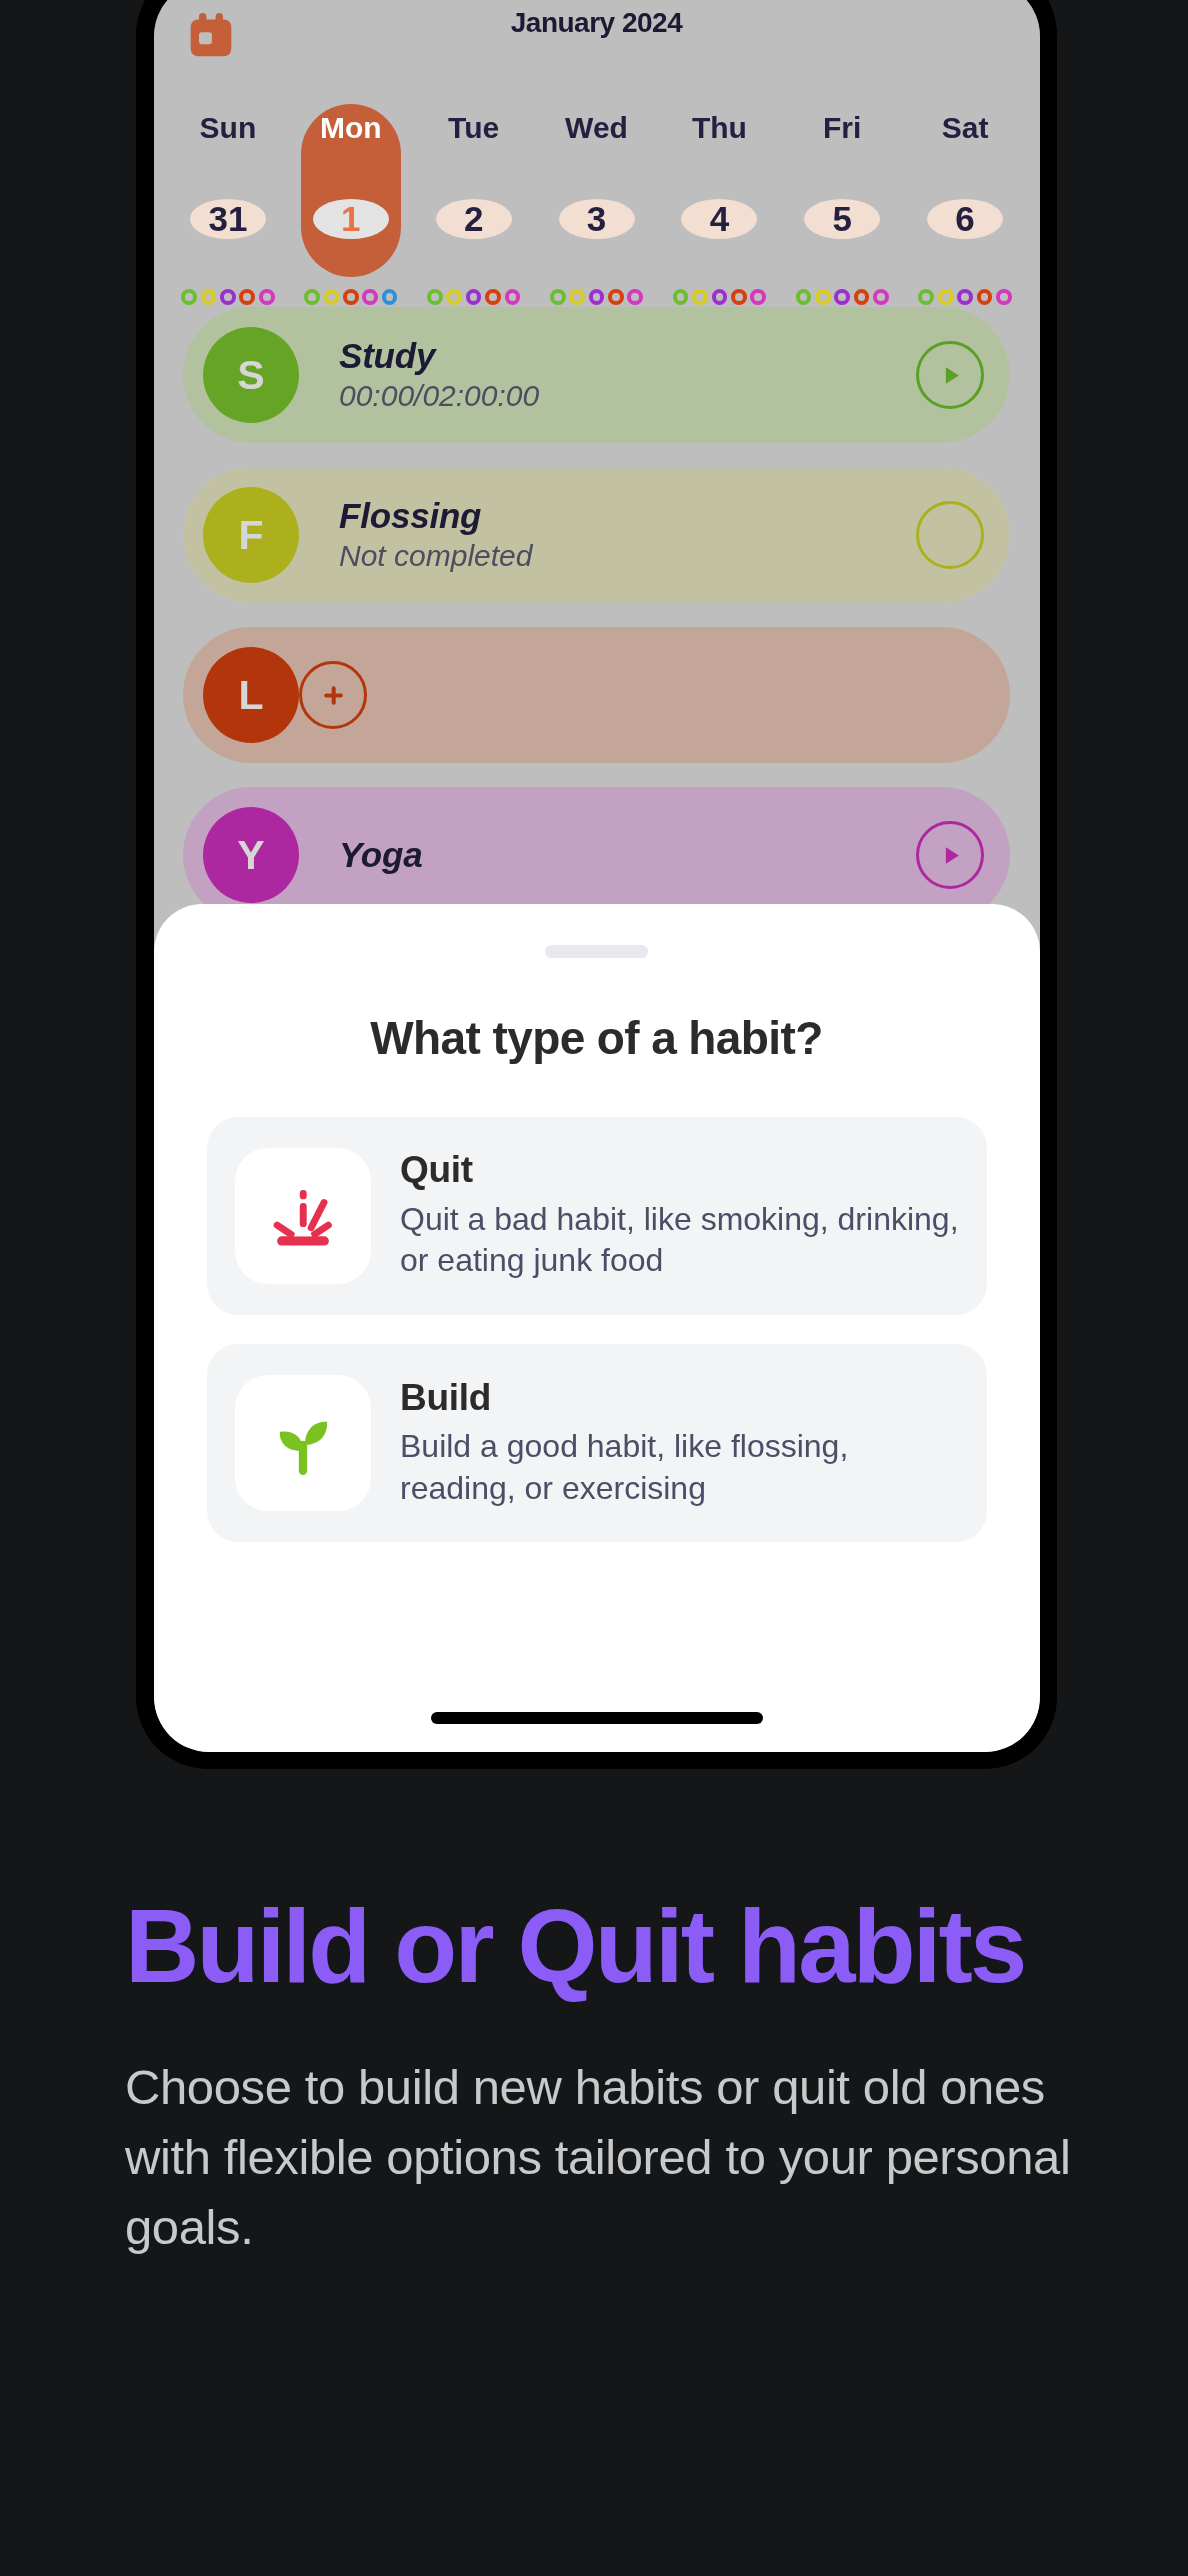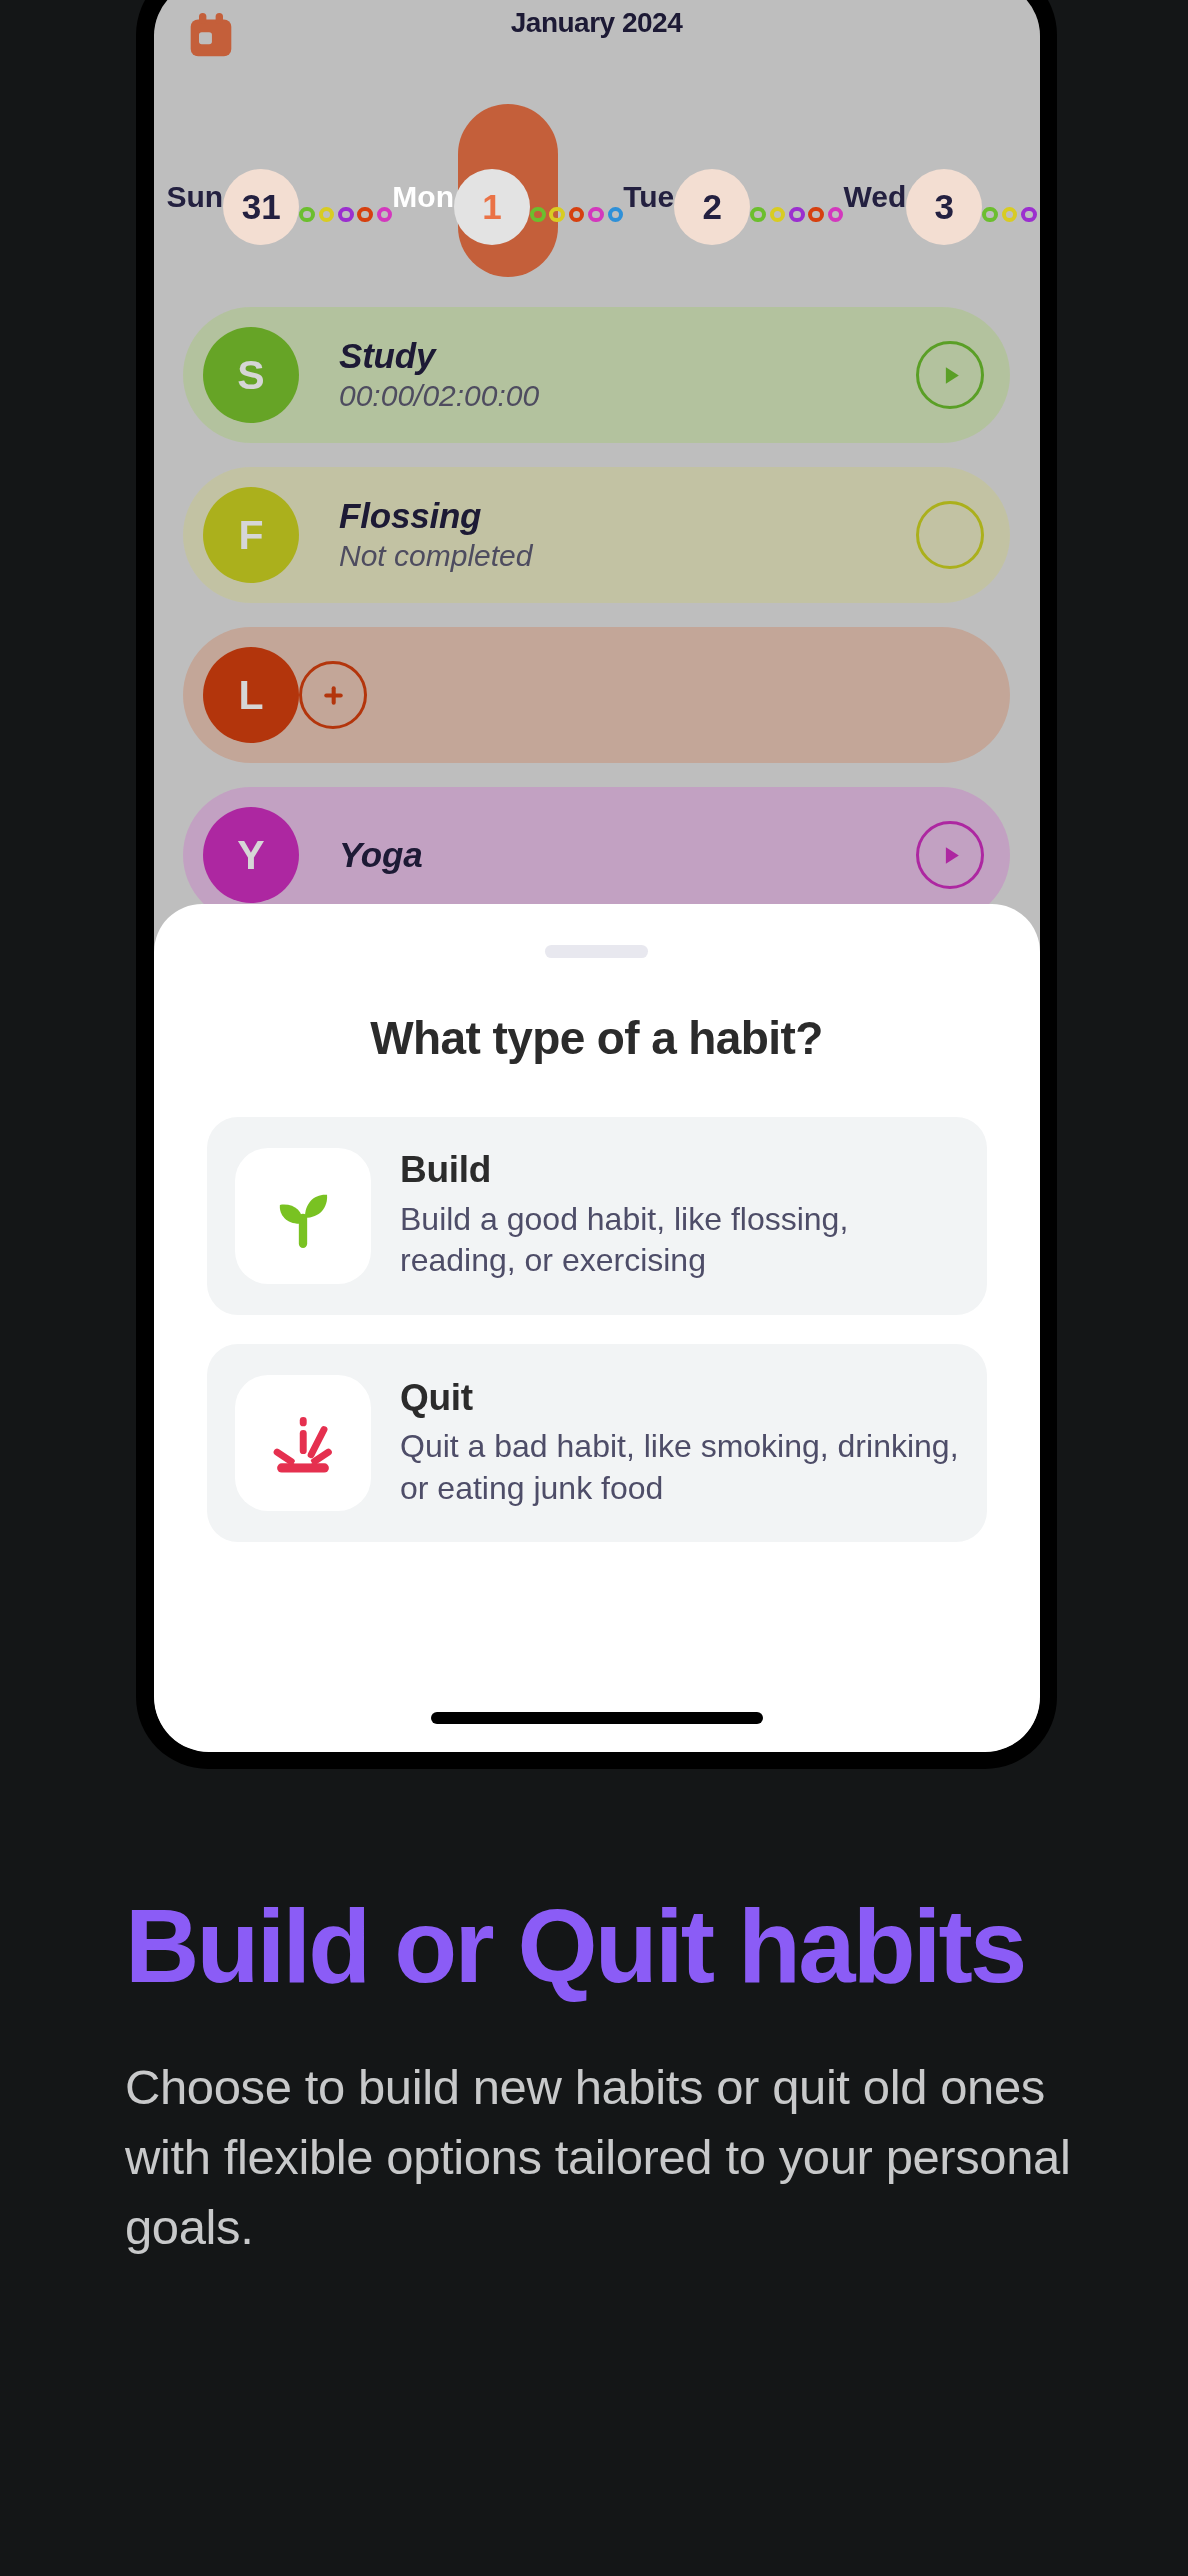--- a/index.html
+++ b/index.html
@@ -66,23 +66,24 @@
   .week-strip {
     position: relative;
     display: flex;
     padding: 0 13px;
     height: 203px;
   }
   .day-col {
     position: relative;
     flex: 1 1 0;
     display: flex;
-    flex-direction: row;
+    flex-direction: column;
     align-items: center;
     padding-top: 14.7px;
+    gap: 36px;
   }
   .day-col .sel-pill {
     position: absolute;
     left: 50%;
     transform: translateX(-50%);
     top: 5.5px;
     width: 100px;
     height: 173px;
     border-radius: 52px;
     background: #ea7246;
@@ -436,51 +437,51 @@
             </div>
           </div>
         </div>
 
       <div class="scrim"></div>
 
       <div class="sheet">
         <div class="grabber"></div>
         <div class="sheet-title">What type of a habit?</div>
         <div class="options" id="sheet-options">
-            <div class="option">
-              <div class="option-icon">
-                <svg viewBox="0 0 80 80" width="74" height="74">
-                  <path d="M40 70 L40 42" stroke="#79c222" stroke-width="9" stroke-linecap="round" fill="none"></path>
-                  <path d="M40 48 C24 50 14 40 15 28 C30 26 40 34 40 48 Z" fill="#79c222"></path>
-                  <path d="M42 42 C42 26 52 16 66 17 C67 31 58 42 42 42 Z" fill="#79c222"></path>
-                </svg>
-              </div>
-              <div class="option-text">
-                <div class="option-title">Build</div>
-                <div class="option-desc">Build a good habit, like flossing, reading, or exercising</div>
-              </div>
-            </div>
             <div class="option">
               <div class="option-icon">
                 <svg viewBox="0 0 80 80" width="74" height="74">
                   <rect x="12" y="62" width="56" height="10" rx="5" fill="#e5304f"></rect>
                   <path d="M40 60 a10 10 0 0 1 10 0 Z" fill="none"></path>
                   <rect x="36.5" y="26" width="7.5" height="26" rx="3.7" fill="#e5304f"></rect>
                   <rect x="36.5" y="12" width="7.5" height="10" rx="3.7" fill="#e5304f"></rect>
                   <rect x="52" y="20" width="7.5" height="38" rx="3.7" fill="#e5304f" transform="rotate(27 55.7 39)"></rect>
                   <rect x="16" y="42" width="7.5" height="26" rx="3.7" fill="#e5304f" transform="rotate(-56 19.7 55)"></rect>
                   <rect x="56" y="42" width="7.5" height="26" rx="3.7" fill="#e5304f" transform="rotate(56 59.7 55)"></rect>
                   <path d="M30 62 a11 11 0 0 1 20 0 Z" fill="#ffffff"></path>
                 </svg>
               </div>
               <div class="option-text">
                 <div class="option-title">Quit</div>
                 <div class="option-desc">Quit a bad habit, like smoking, drinking, or eating junk food</div>
               </div>
             </div>
+            <div class="option">
+              <div class="option-icon">
+                <svg viewBox="0 0 80 80" width="74" height="74">
+                  <path d="M40 70 L40 42" stroke="#79c222" stroke-width="9" stroke-linecap="round" fill="none"></path>
+                  <path d="M40 48 C24 50 14 40 15 28 C30 26 40 34 40 48 Z" fill="#79c222"></path>
+                  <path d="M42 42 C42 26 52 16 66 17 C67 31 58 42 42 42 Z" fill="#79c222"></path>
+                </svg>
+              </div>
+              <div class="option-text">
+                <div class="option-title">Build</div>
+                <div class="option-desc">Build a good habit, like flossing, reading, or exercising</div>
+              </div>
+            </div>
           </div>
         <div class="home-indicator"></div>
       </div>
 
     </div>
   </div>
 
   <div class="copy">
     <div class="headline">Build or Quit habits</div>
     <div class="subcopy">Choose to build new habits or quit old ones with flexible options tailored to your personal goals.</div>

